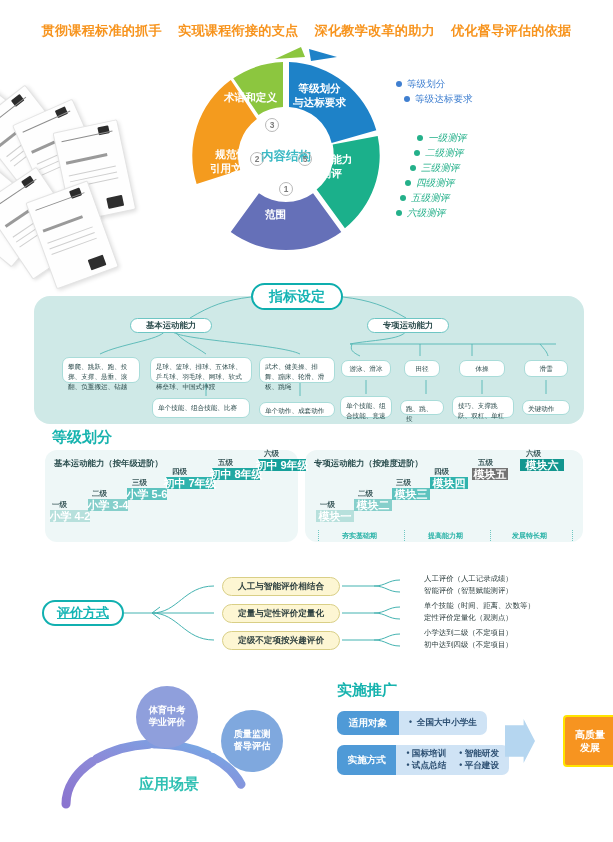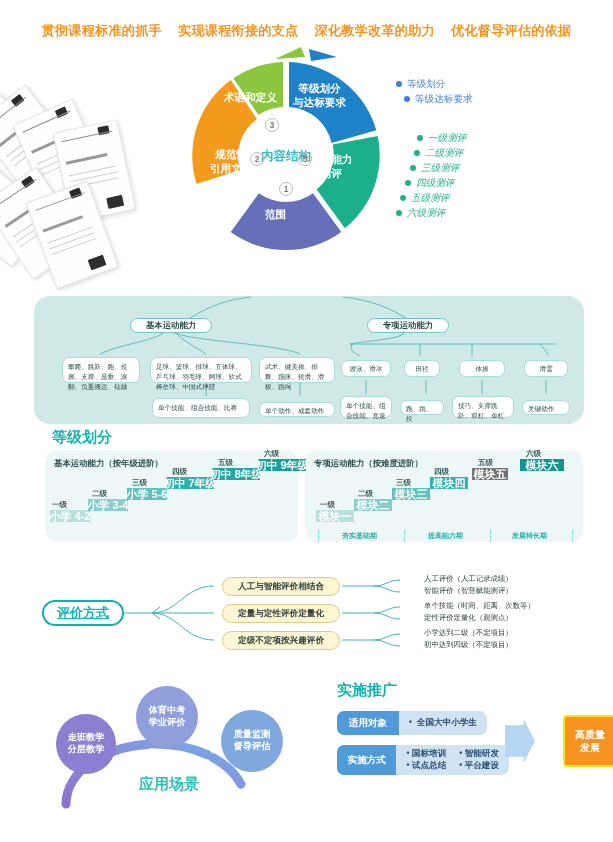--- a/index.html
+++ b/index.html
@@ -327,20 +327,21 @@
 
       <path d="M 206 382 L 206 396"></path>
       <path d="M 300 382 L 300 396"></path>
       <path d="M 366 380 L 366 394"></path>
       <path d="M 426 380 L 426 394"></path>
       <path d="M 482 380 L 482 394"></path>
       <path d="M 546 380 L 546 394"></path>
     </g>
   </svg>
 
+  <div class="pill-title">指标设定</div>
 
   <div class="pill" style="left:130px; top:318px; width:82px; height:15px;">基本运动能力</div>
   <div class="pill" style="left:367px; top:318px; width:82px; height:15px;">专项运动能力</div>
 
   <div class="boxc" style="left:62px; top:357px; width:78px; height:26px;">攀爬、跳跃、跑、投掷、支撑、悬垂、滚翻、负重搬运、钻越</div>
   <div class="boxc" style="left:150px; top:357px; width:102px; height:26px;">足球、篮球、排球、五体球、乒乓球、羽毛球、网球、软式棒垒球、中国式摔跤</div>
   <div class="boxc" style="left:259px; top:357px; width:76px; height:26px;">武术、健美操、排舞、蹦床、轮滑、滑板、跳绳</div>
 
   <div class="boxc" style="left:152px; top:398px; width:98px; height:20px;">单个技能、组合技能、比赛</div>
   <div class="boxc" style="left:259px; top:402px; width:76px; height:15px; padding-top:3px;">单个动作、成套动作</div>
@@ -448,26 +449,20 @@
       <linearGradient id="arcg" x1="0" y1="1" x2="1" y2="0">
         <stop offset="0%" stop-color="#8a74cf"></stop>
         <stop offset="45%" stop-color="#8d8ad8"></stop>
         <stop offset="75%" stop-color="#7f9ce0"></stop>
         <stop offset="100%" stop-color="#6fb4e8"></stop>
       </linearGradient>
     </defs>
     <path d="M 18 72 A 90 60 0 0 1 198 72" fill="none" stroke="url(#arcg)" stroke-width="9" stroke-linecap="round" stroke-dasharray="52 5 55 5 55 5 40"></path>
   </svg>
 
-  <div class="circ" style="left:56px; top:714px; width:60px; height:60px; background:#8a7fd0;">
-    <div>
-        <div>走班教学</div>
-        <div>分层教学</div>
-      </div>
-  </div>
   <div class="circ" style="left:136px; top:686px; width:62px; height:62px; background:#8f9fdc;">
     <div>
         <div>体育中考</div>
         <div>学业评价</div>
       </div>
   </div>
   <div class="circ" style="left:221px; top:710px; width:62px; height:62px; background:#7fa8de;">
     <div>
         <div>质量监测</div>
         <div>督导评估</div>

